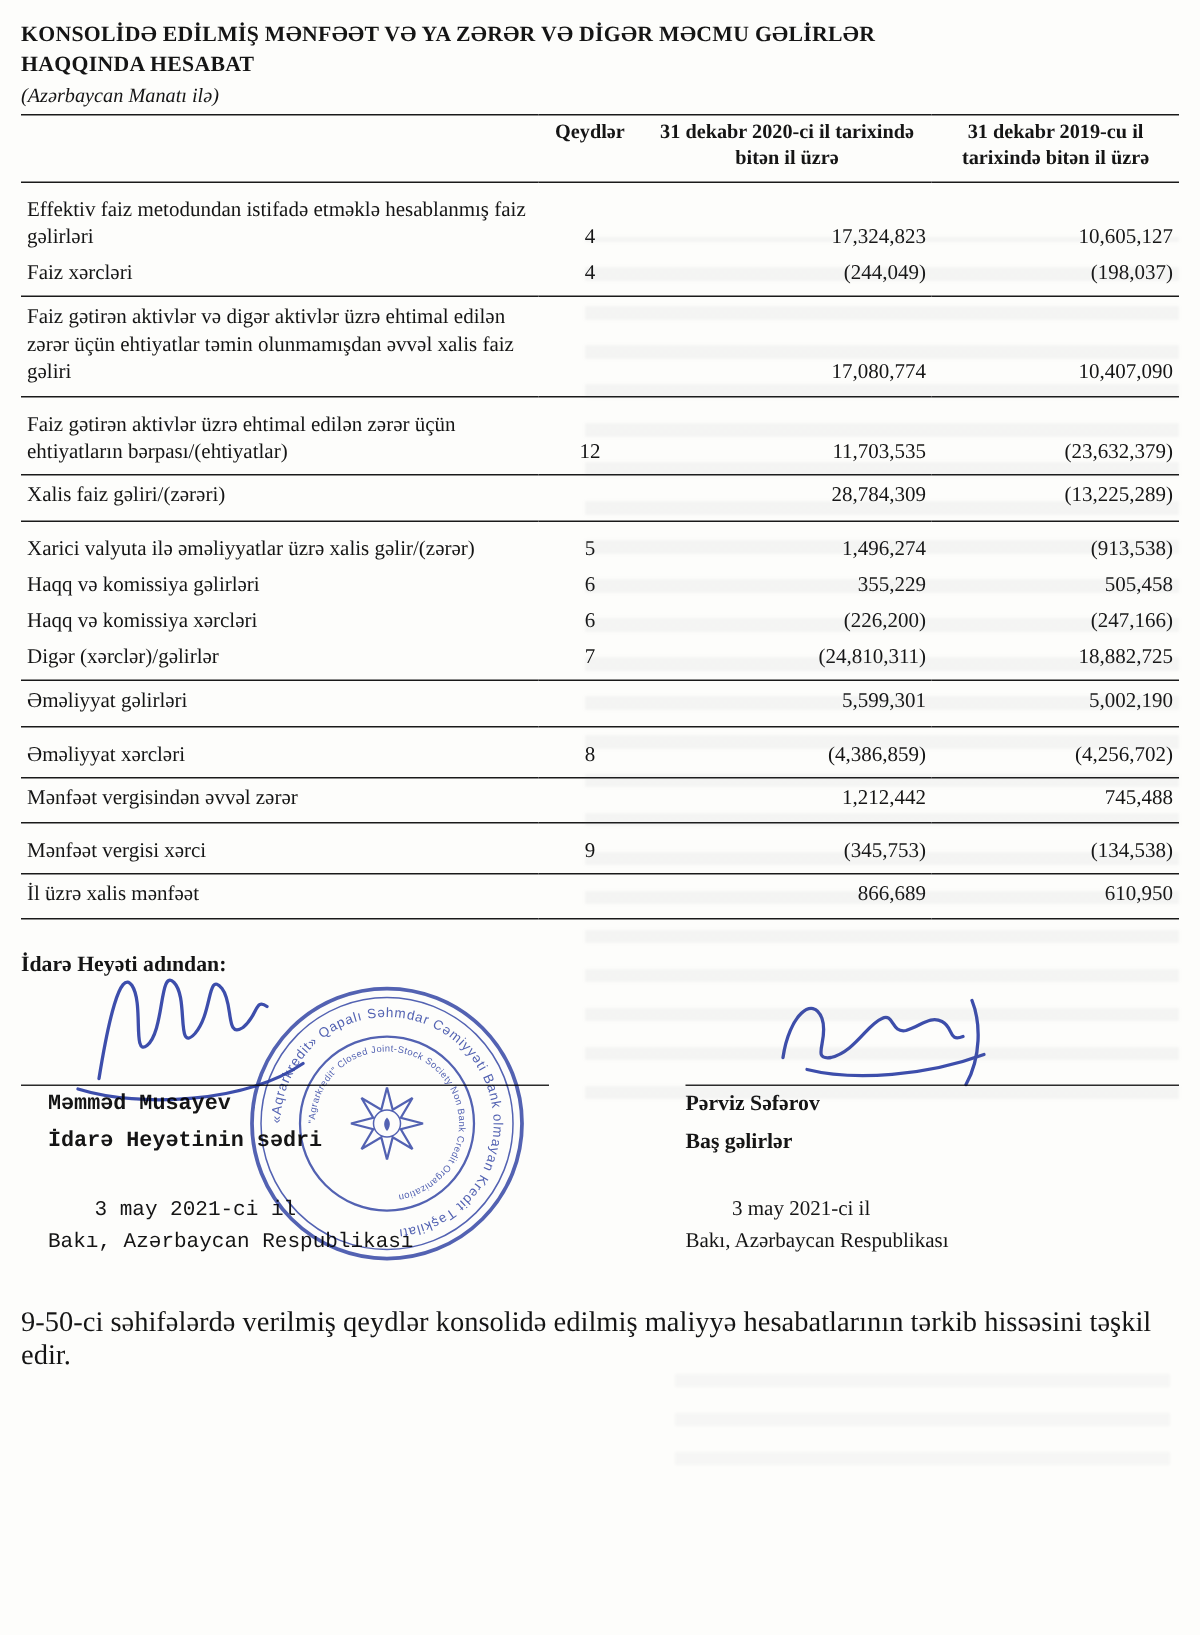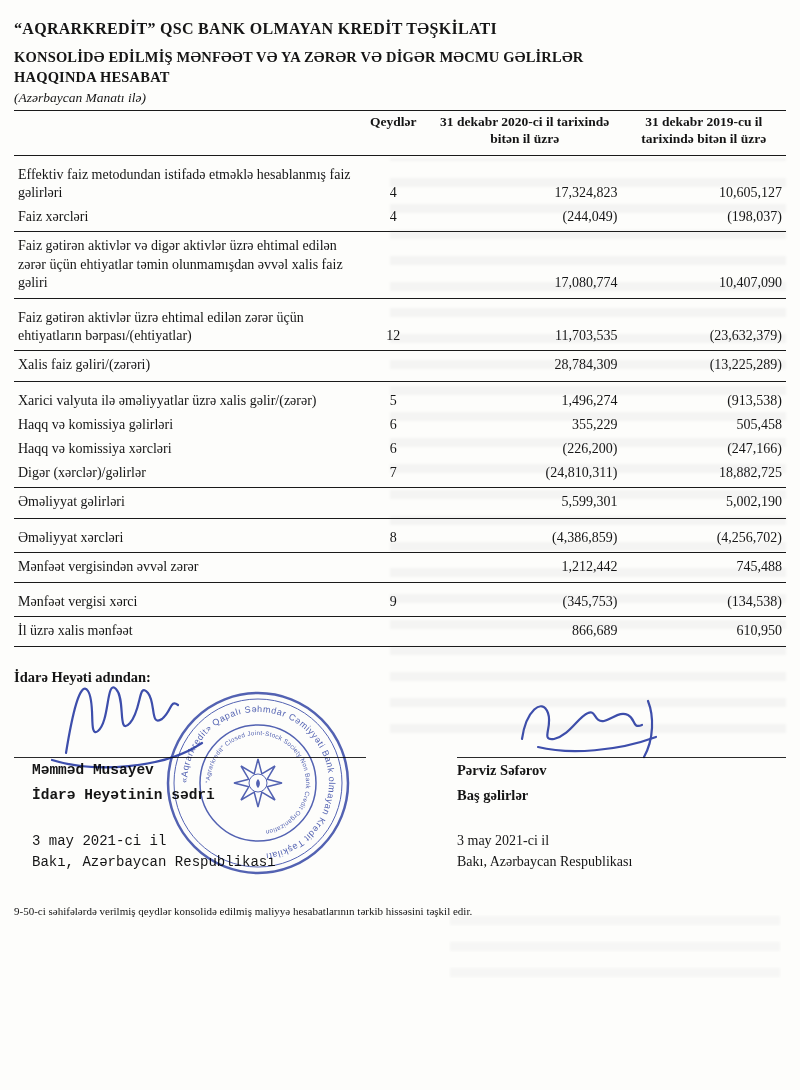--- a/index.html
+++ b/index.html
@@ -41,42 +41,41 @@
   tr.gap td{padding-top:10px;}
 
   
   .sig-section{position:relative;height:238px;margin-top:14px;}
   .sig-heading{position:absolute;left:0;top:8px;font-size:14.5px;font-weight:bold;}
   .sig-line{position:absolute;top:96px;border-top:1.5px solid #2a2a2a;height:0;}
   .sig-line.left{left:0;width:352px;}
   .sig-line.right{left:443px;width:329px;}
   .sig-name{position:absolute;top:101px;font-size:14.5px;font-weight:bold;}
   .sig-title{position:absolute;top:126px;font-size:14.5px;font-weight:bold;}
-  .sig-date{position:absolute;top:172px;font-size:14px;}
+  .sig-date{position:absolute;top:172px;font-size:14px;margin-left:31px;}
   .sig-place{position:absolute;top:193px;font-size:14px;}
   .col-left{left:18px;font-family:Liberation Mono, monospace;}
   .col-right{left:443px;}
   .ink-layer{position:absolute;left:0;top:-20px;width:772px;height:258px;pointer-events:none;mix-blend-mode:multiply;}
 
   
-  .footer-note{font-size:11px;margin:6px 0 0 0;}
+  .footer-note{font-size:19px;margin:6px 0 0 0;}
 
   
   .ghost{position:absolute;pointer-events:none;
     background:repeating-linear-gradient(0deg, rgba(90,95,110,0.055) 0 9px, transparent 9px 26px);
     filter:blur(1.2px);}
   .ghost.g1{left:390px;top:158px;width:396px;height:575px;}
   .ghost.g2{left:450px;top:905px;width:330px;height:72px;opacity:.8;}
 </style>
 </head>
 <body>
 
 <div class="page">
 
-  <h1 class="doc-title">“AQRARKREDİT” QSC BANK OLMAYAN KREDİT TƏŞKİLATI</h1>
   <div class="doc-sub">KONSOLİDƏ EDİLMİŞ MƏNFƏƏT VƏ YA ZƏRƏR VƏ DİGƏR MƏCMU GƏLİRLƏR HAQQINDA HESABAT</div>
   <div class="currency-note">(Azərbaycan Manatı ilə)</div>
 
   <table class="statement">
     <thead>
       <tr>
         <th class="c-label"></th>
         <th class="c-note">Qeydlər</th>
         <th class="c-2020">31 dekabr 2020-ci il tarixində bitən il üzrə</th>
         <th class="c-2019">31 dekabr 2019-cu il tarixində bitən il üzrə</th>

